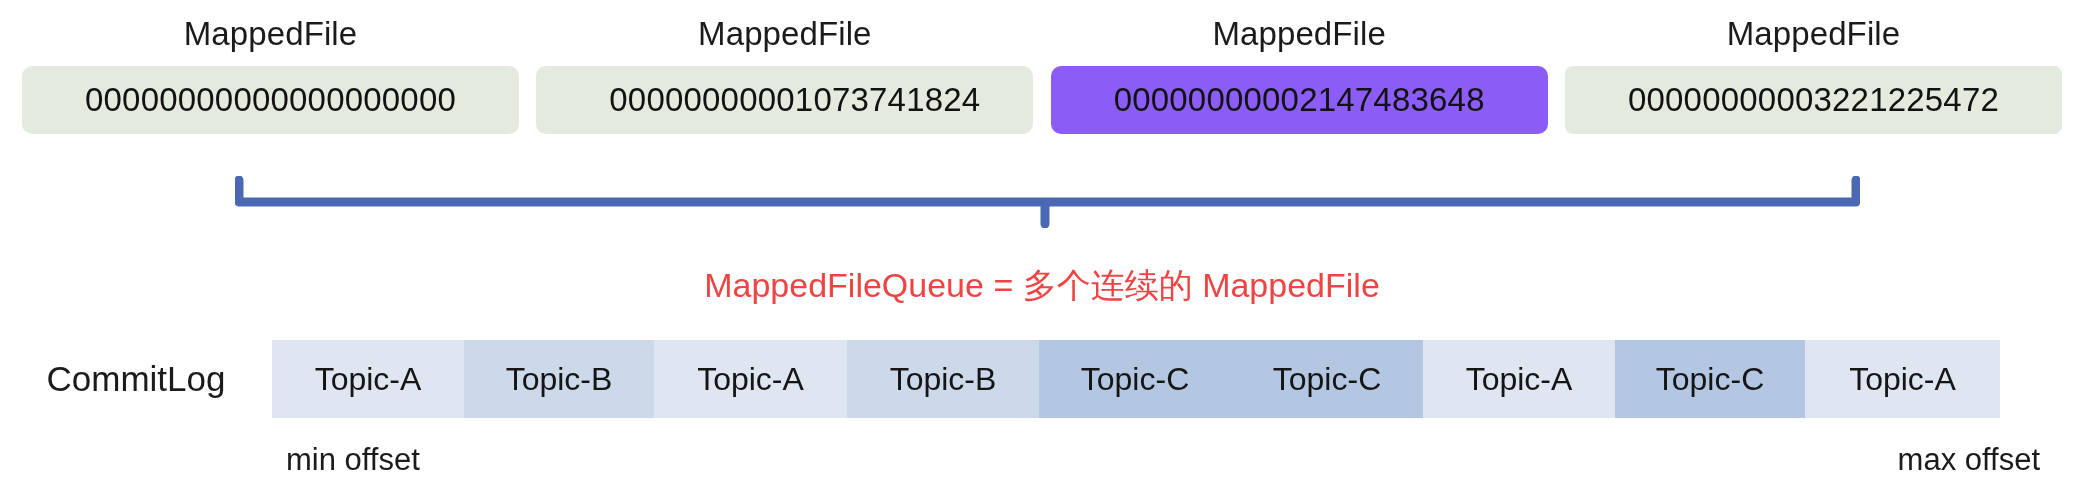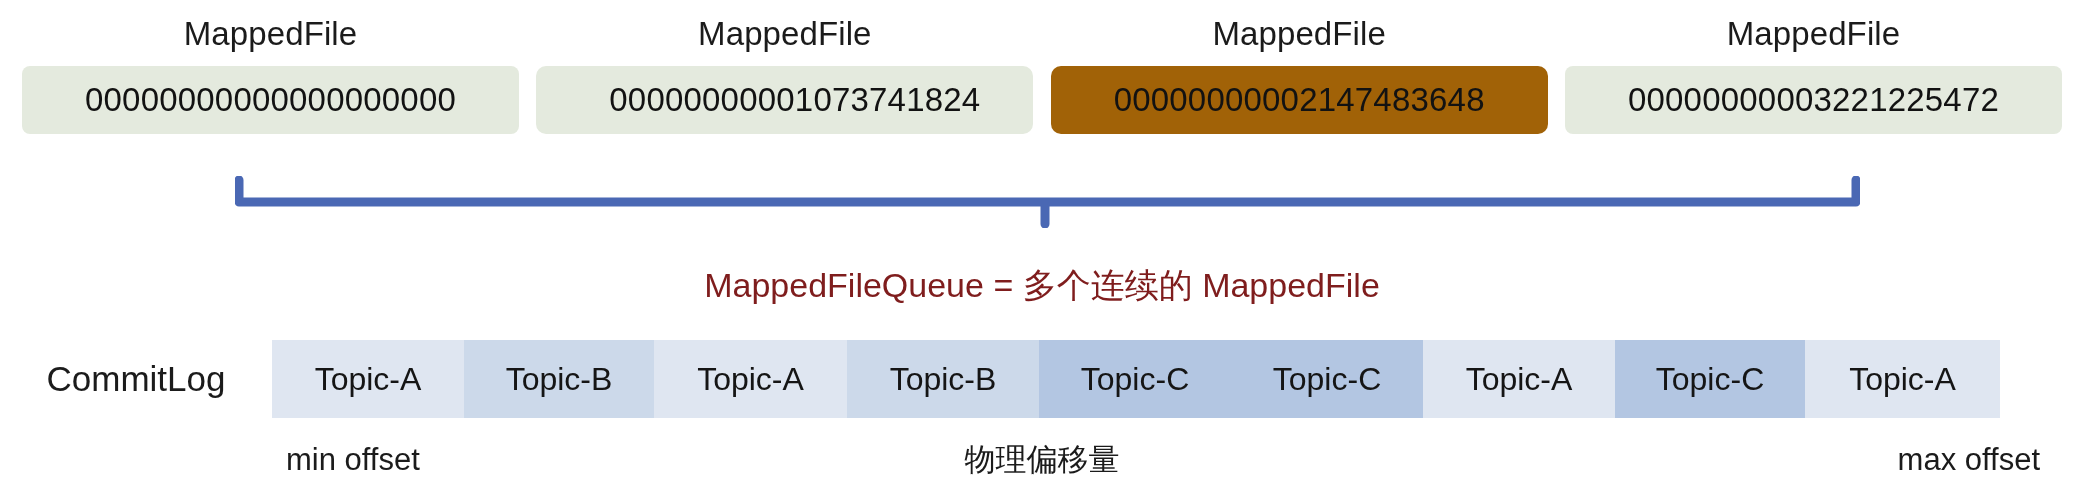--- a/index.html
+++ b/index.html
@@ -73,21 +73,21 @@
 
   
   #queue-caption {
     position: absolute;
     left: 0;
     top: 265px;
     width: 2084px;
     text-align: center;
     font-size: 34px;
     line-height: 40px;
-    color: #7f1d1d;
+    color: #ef4444;
     white-space: nowrap;
   }
 
   
   #commitlog-row {
     position: absolute;
     left: 0;
     top: 340px;
     width: 2076px;
     height: 78px;
@@ -142,35 +142,35 @@
 </style>
 </head>
 <body>
 
 <div id="stage" style="background: rgb(255, 255, 255);">
 
   <div id="mapped-row">
 
     <div class="mapped-col">
       <div class="mapped-title">MappedFile</div>
-      <div class="mapped-box" style="background: rgb(228, 234, 222); border-radius: 8px;">
+      <div class="mapped-box" style="background: rgb(228, 234, 222);">
         <span class="mapped-name">00000000000000000000</span>
       </div>
     </div>
 
     <div class="mapped-col">
       <div class="mapped-title">MappedFile</div>
       <div class="mapped-box" style="background: rgb(228, 234, 222); padding-left: 20px;">
         <span class="mapped-name">00000000001073741824</span>
       </div>
     </div>
 
     <div class="mapped-col">
       <div class="mapped-title">MappedFile</div>
-      <div class="mapped-box" style="background: #a16207;">
+      <div class="mapped-box" style="background: #8b5cf6;">
         <span class="mapped-name">00000000002147483648</span>
       </div>
     </div>
 
     <div class="mapped-col">
       <div class="mapped-title">MappedFile</div>
       <div class="mapped-box" style="background: rgb(228, 234, 222); border-radius: 8px;">
         <span class="mapped-name">00000000003221225472</span>
       </div>
     </div>
@@ -211,17 +211,16 @@
           <span>Topic-C</span>
         </div>
         <div class="segment" style="width: 195px; background: rgb(223, 230, 241);">
           <span>Topic-A</span>
         </div>
       </div>
   </div>
 
   <div id="offset-row">
     <div class="offset-label" id="offset-min">min offset</div>
-    <div class="offset-label" id="offset-mid">物理偏移量</div>
     <div class="offset-label" id="offset-max">max offset</div>
   </div>
 
 </div>
 
 </body></html>

